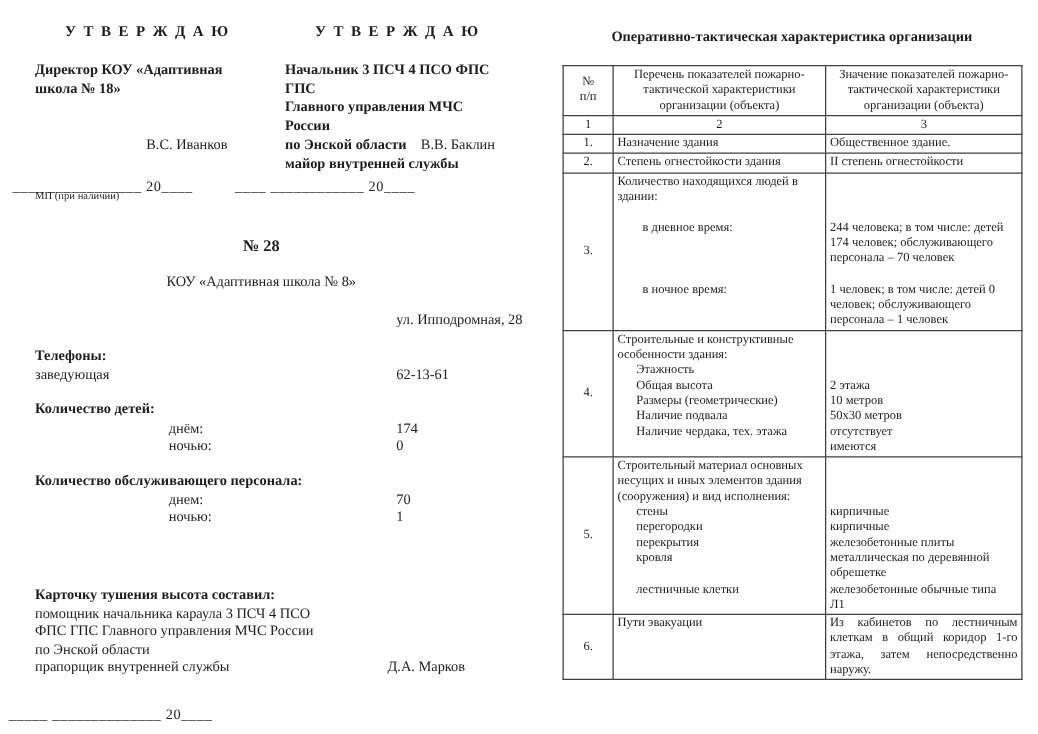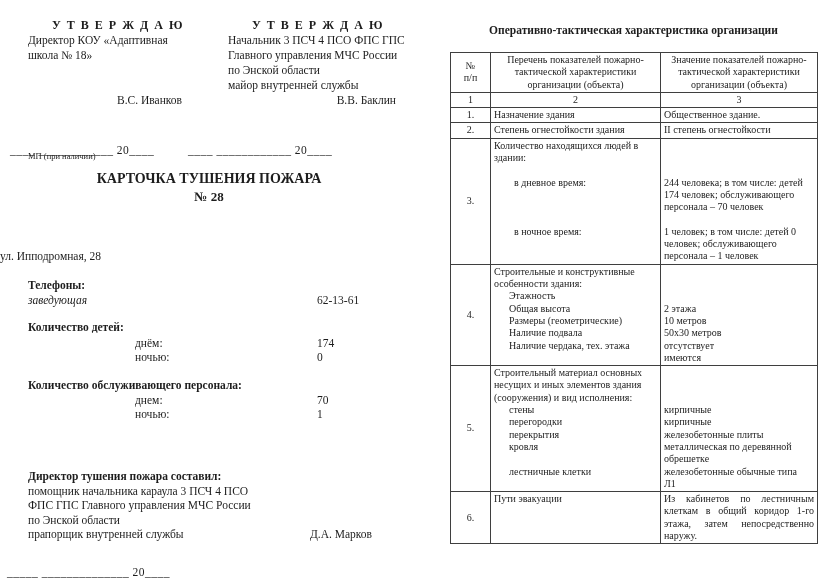--- a/index.html
+++ b/index.html
@@ -13,49 +13,49 @@
   }
   .abs { position:absolute; }
 
   
   .left-page { position:absolute; left:0; top:0; width:418px; height:587px; font-size:11.5px; line-height:15px; }
 
   .approve-col { position:absolute; top:18px; }
   .approve-col.a-left  { left:28px;  width:180px; }
   .approve-col.a-right { left:228px; width:180px; }
   .approve-heading { text-align:center; font-weight:bold; font-size:12px; letter-spacing:1.5px; white-space:nowrap; }
-  .approve-lines { height:60px; white-space:pre-wrap; }
+  .approve-lines { margin-top:16px; height:60px; white-space:pre-wrap;font-weight:bold; }
   .approve-name { text-align:right; }
   .a-left  .approve-name { padding-right:26px; }
   .a-right .approve-name { padding-right:12px; }
 
   .date-line { white-space:nowrap; letter-spacing:0.5px;margin-top:17px; }
   .date-left  { left:10px;  top:126px; }
   .date-right { left:188px; top:126px; }
   .date-bottom{ left:7px;   top:548px; }
 
   .stamp-note { left:28px; top:149px; font-size:8.5px; }
 
   .doc-title { left:0; top:170px; width:418px; text-align:center; font-weight:bold; font-size:14px; line-height:18px; }
   .doc-number{ left:0; top:189px; width:418px; text-align:center; font-weight:bold; font-size:13px; }
   .org-name  { left:0; top:219px; width:418px; text-align:center; }
-  .org-addr  { left:0; top:249px; width:418px; text-align:left; }
+  .org-addr  { left:0; top:249px; width:418px; text-align:right; }
 
   .sec-label { font-weight:bold; }
   .phones-label   { left:28px; top:278px; }
   .phone-row-1    { left:0; top:293px; }
   .children-label { left:28px; top:320px; }
   .child-row-1    { left:0; top:336px; }
   .child-row-2    { left:0; top:350px; }
   .staff-label    { left:28px; top:378px; }
   .staff-row-1    { left:0; top:393px; }
   .staff-row-2    { left:0; top:407px; }
 
   .kv-row { width:418px; height:14px; }
-  .kv-label-plain { position:absolute; left:28px;font-style:italic; }
+  .kv-label-plain { position:absolute; left:28px; }
   .kv-label-ind   { position:absolute; left:135px; }
   .kv-value       { position:absolute; left:317px; }
 
   .composer { left:28px; top:469px; width:370px; line-height:14.5px; }
   .composer-lines { white-space:pre-wrap; }
   .composer-rank-row { position:relative; }
   .composer-name { position:absolute; left:282px; top:0; }
 
   
   .right-page { position:absolute; left:436px; top:0; width:394px; height:569px; }
@@ -95,22 +95,22 @@
 по Энской области
 майор внутренней службы</div>
     <div class="approve-name">В.В. Баклин</div>
   </div>
 
   <div class="abs date-line date-left">____  ____________ 20____</div>
   <div class="abs date-line date-right">____  ____________ 20____</div>
 
   <div class="abs stamp-note">МП (при наличии)</div>
 
-  <div class="abs doc-title">КАРТОЧКА ТУШЕНИЯ ПОЖАРА</div>
   <div class="abs doc-number">№ 28</div>
+  <div class="abs org-name">КОУ «Адаптивная школа № 8»</div>
   <div class="abs org-addr">ул. Ипподромная, 28</div>
 
   <div class="abs sec-label phones-label">Телефоны:</div>
   <div class="abs kv-row phone-row-1">
     <span class="kv-label-plain">заведующая</span>
     <span class="kv-value">62-13-61</span>
   </div>
 
   <div class="abs sec-label children-label">Количество детей:</div>
   <div class="abs kv-row child-row-1">
@@ -126,21 +126,21 @@
   <div class="abs kv-row staff-row-1">
     <span class="kv-label-ind">днем:</span>
     <span class="kv-value">70</span>
   </div>
   <div class="abs kv-row staff-row-2">
     <span class="kv-label-ind">ночью:</span>
     <span class="kv-value">1</span>
   </div>
 
   <div class="abs composer">
-    <div class="sec-label">Директор тушения пожара составил:</div>
+    <div class="sec-label">Карточку тушения высота составил:</div>
     <div class="composer-lines">помощник начальника караула 3 ПСЧ 4 ПСО
 ФПС ГПС Главного управления МЧС России
 по Энской области</div>
     <div class="composer-rank-row">
       <span>прапорщик внутренней службы</span>
       <span class="composer-name">Д.А. Марков</span>
     </div>
   </div>
   <div class="abs date-line date-bottom">_____  ______________ 20____</div>
 

